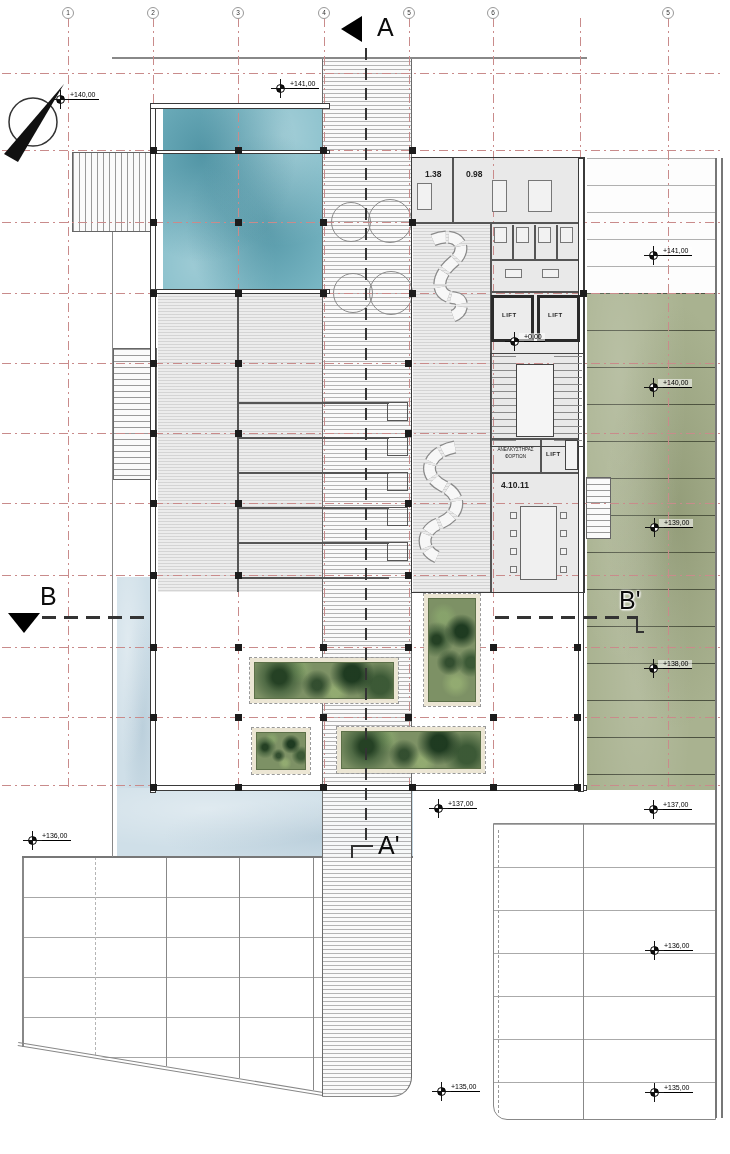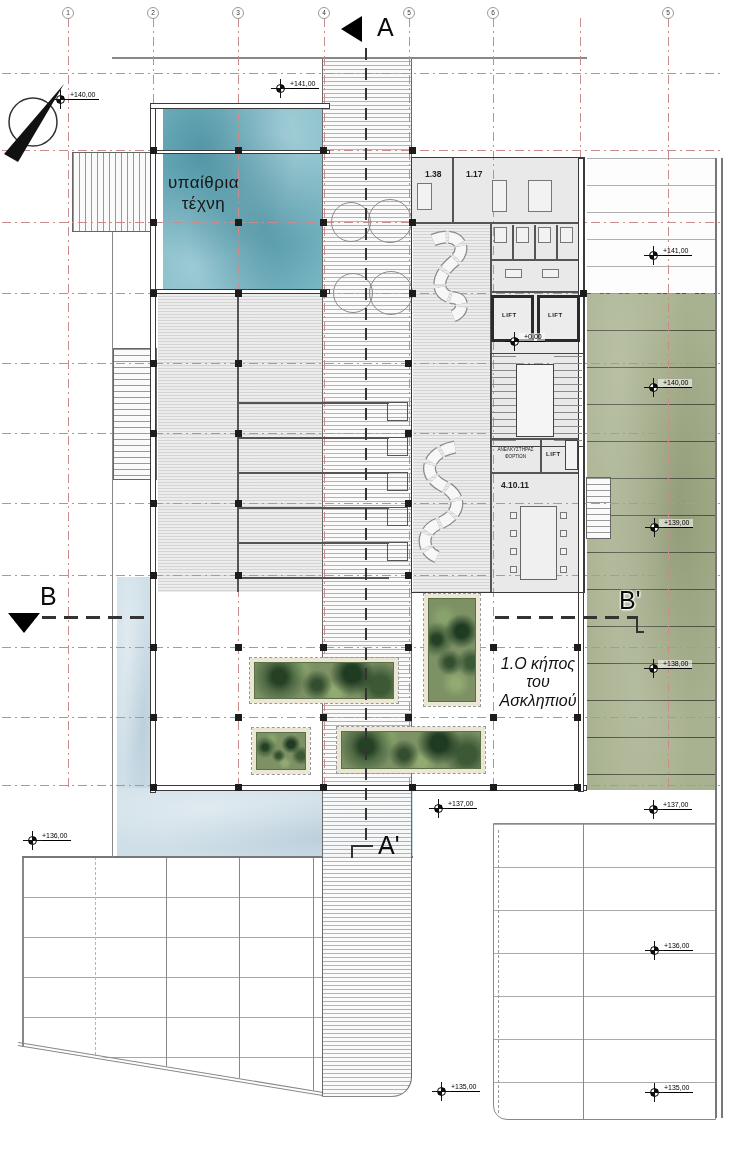--- a/index.html
+++ b/index.html
@@ -181,21 +181,21 @@
   <div class="abs furn" style="left:510px;top:566px;width:7px;height:7px"></div>
   <div class="abs furn" style="left:560px;top:512px;width:7px;height:7px"></div>
   <div class="abs furn" style="left:560px;top:530px;width:7px;height:7px"></div>
   <div class="abs furn" style="left:560px;top:548px;width:7px;height:7px"></div>
   <div class="abs furn" style="left:560px;top:566px;width:7px;height:7px"></div>
 
   <div class="abs furn" style="left:417px;top:183px;width:15px;height:27px"></div>
   <div class="abs furn" style="left:492px;top:180px;width:15px;height:32px"></div>
   <div class="abs furn" style="left:528px;top:180px;width:24px;height:32px"></div>
   <div class="roomlbl" style="left:425px;top:169px">1.38</div>
-  <div class="roomlbl" style="left:466px;top:169px">1.17</div>
+  <div class="roomlbl" style="left:466px;top:169px">0.98</div>
 
   <div class="abs thin" style="left:237px;top:293px;width:1.5px;height:299px"></div>
   <div class="abs thin" style="left:237px;top:402px;width:152px;height:1.5px"></div>
   <div class="abs thin" style="left:237px;top:437px;width:152px;height:1.5px"></div>
   <div class="abs thin" style="left:237px;top:472px;width:152px;height:1.5px"></div>
   <div class="abs thin" style="left:237px;top:507px;width:152px;height:1.5px"></div>
   <div class="abs thin" style="left:237px;top:542px;width:152px;height:1.5px"></div>
   <div class="abs thin" style="left:237px;top:577px;width:152px;height:1.5px"></div>
   <div class="abs" style="left:387px;top:402px;width:21px;height:19px;border:1px solid #555;z-index:9"></div>
   <div class="abs" style="left:387px;top:437px;width:21px;height:19px;border:1px solid #555;z-index:9"></div>
@@ -235,29 +235,20 @@
   <div class="seclet" style="left:378px;top:831px">A'</div>
 
   <div class="seclet" style="left:40px;top:582px">B</div>
   <div class="abs" style="left:8px;top:613px;width:0;height:0;border-left:16px solid transparent;border-right:16px solid transparent;border-top:20px solid #000;z-index:42"></div>
   <div class="abs bdash" style="left:42px;top:616px;width:110px"></div>
   <div class="abs bdash" style="left:495px;top:616px;width:143px"></div>
   <div class="abs" style="left:636px;top:618px;width:2px;height:15px;background:#333;z-index:30"></div>
   <div class="abs" style="left:636px;top:631px;width:8px;height:2px;background:#333;z-index:30"></div>
   <div class="seclet halo" style="left:619px;top:586px">B'</div>
 
-  <div class="bigGreek" style="left:156px;top:172px;width:95px">
-    <span>υπαίθρια</span><br>
-    <span>τέχνη</span>
-  </div>
-  <div class="gardenTxt" style="left:488px;top:655px;width:100px">
-    <span>1.Ο κήπος</span><br>
-    <span>του</span><br>
-    <span>Ασκληπιού</span>
-  </div>
 
   <div class="bub" style="left:68px">1</div>
   <div class="bub" style="left:153px">2</div>
   <div class="bub" style="left:238px">3</div>
   <div class="bub" style="left:324px">4</div>
   <div class="bub" style="left:409px">5</div>
   <div class="bub" style="left:493px">6</div>
   <div class="bub" style="left:668px">5</div>
 
   <div class="lvl" style="left:56px;top:95px">

